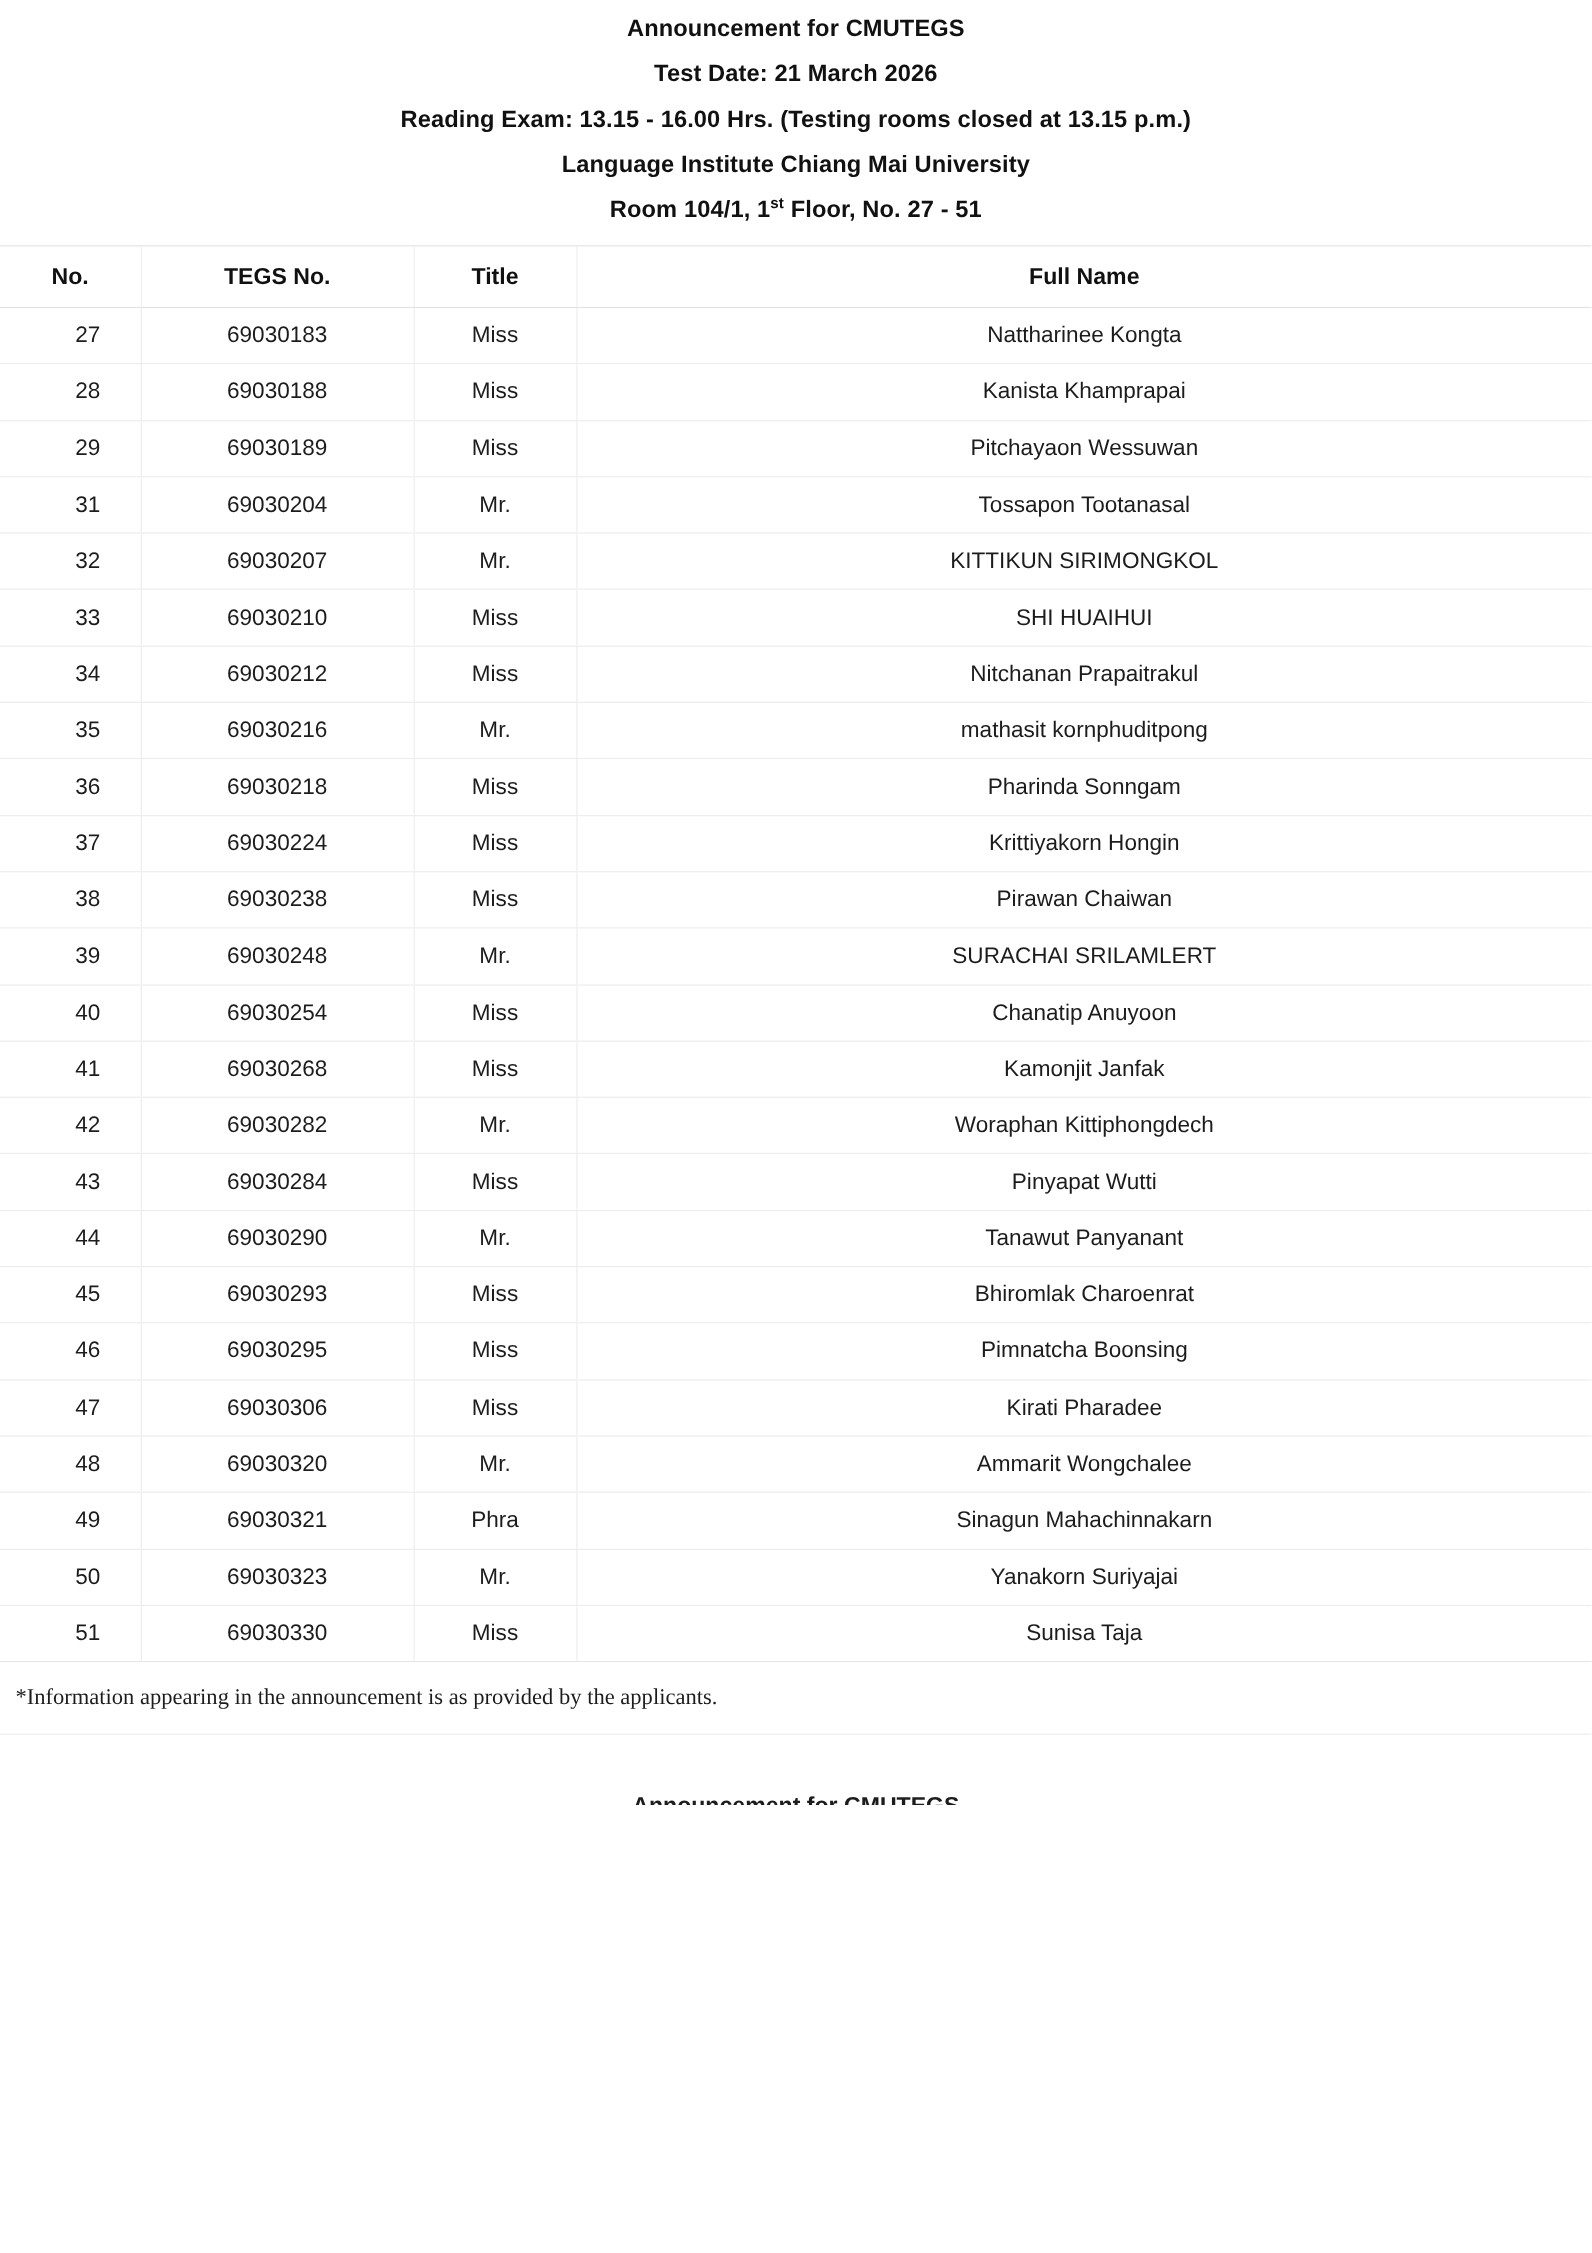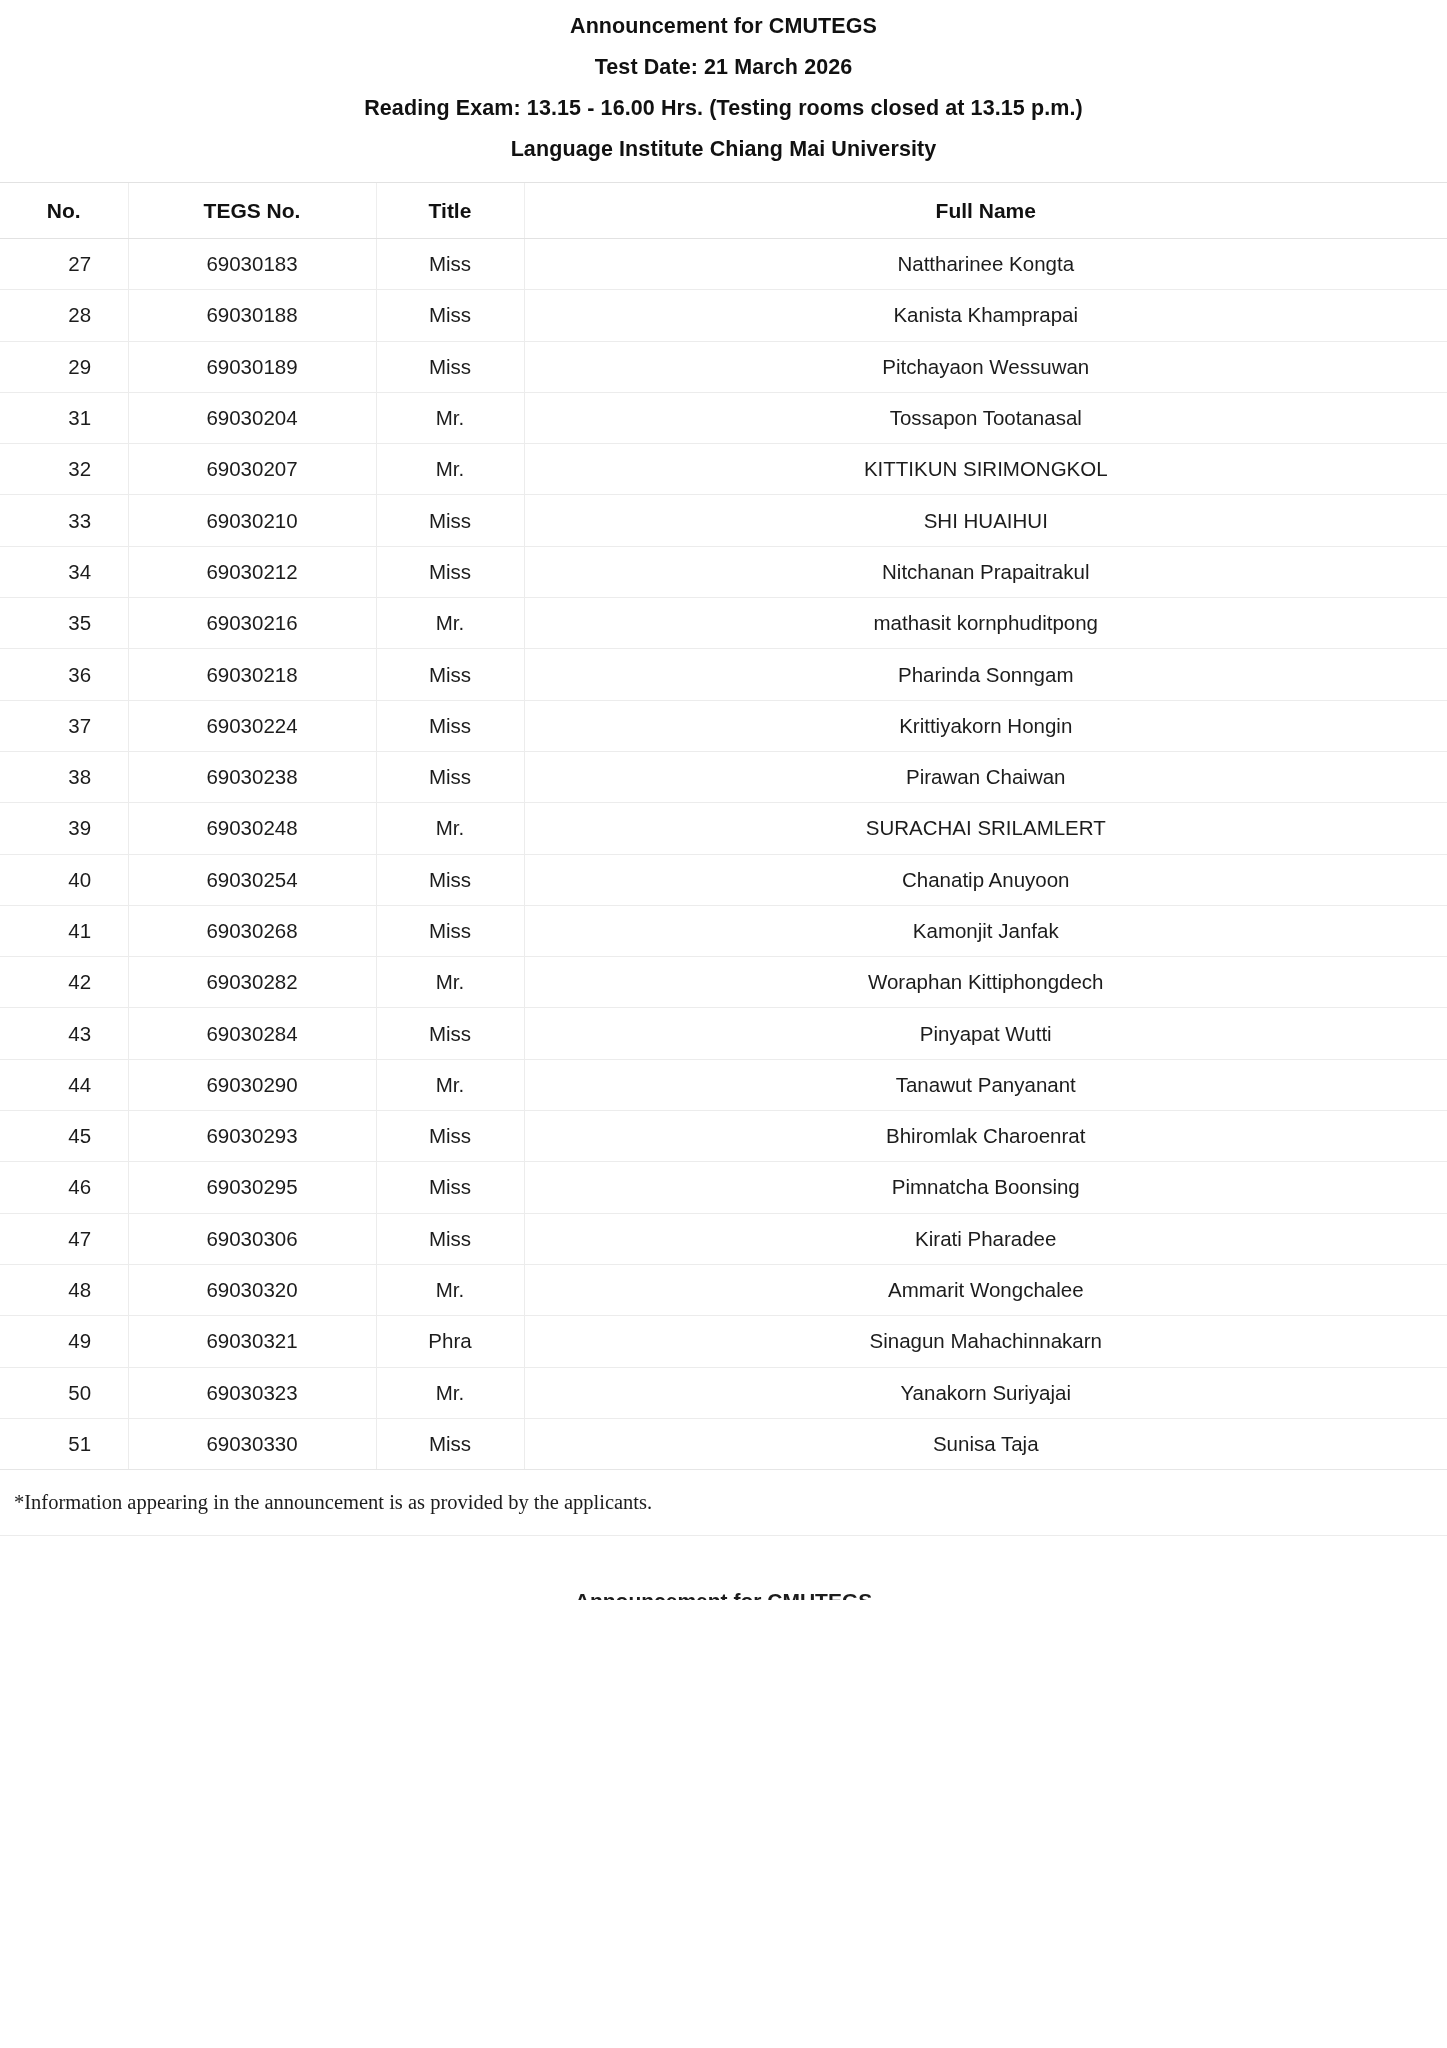--- a/index.html
+++ b/index.html
@@ -121,20 +121,21 @@
 </head>
 <body>
 
 <div class="page">
 
   <div class="doc-header">
     <div class="hline">Announcement for CMUTEGS</div>
     <div class="hline">Test Date: 21 March 2026</div>
     <div class="hline">Reading Exam: 13.15 - 16.00 Hrs. (Testing rooms closed at 13.15 p.m.)</div>
     <div class="hline">Language Institute Chiang Mai University</div>
+    <div class="hline"><span>Room 104/1, 1</span><sup>st</sup><span> Floor, No. 27 - 51</span></div>
   </div>
 
   <table class="roster">
     <colgroup>
       <col class="c-no">
         <col class="c-tegs">
         <col class="c-title">
         <col class="c-name">
     </colgroup>
     <thead>

